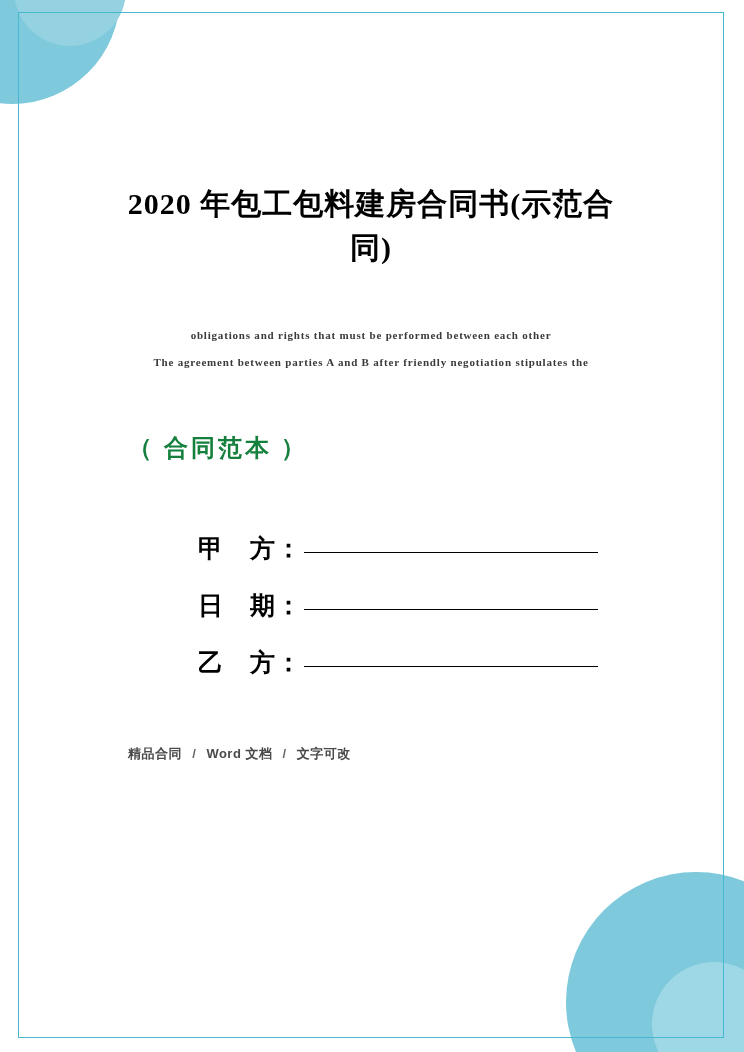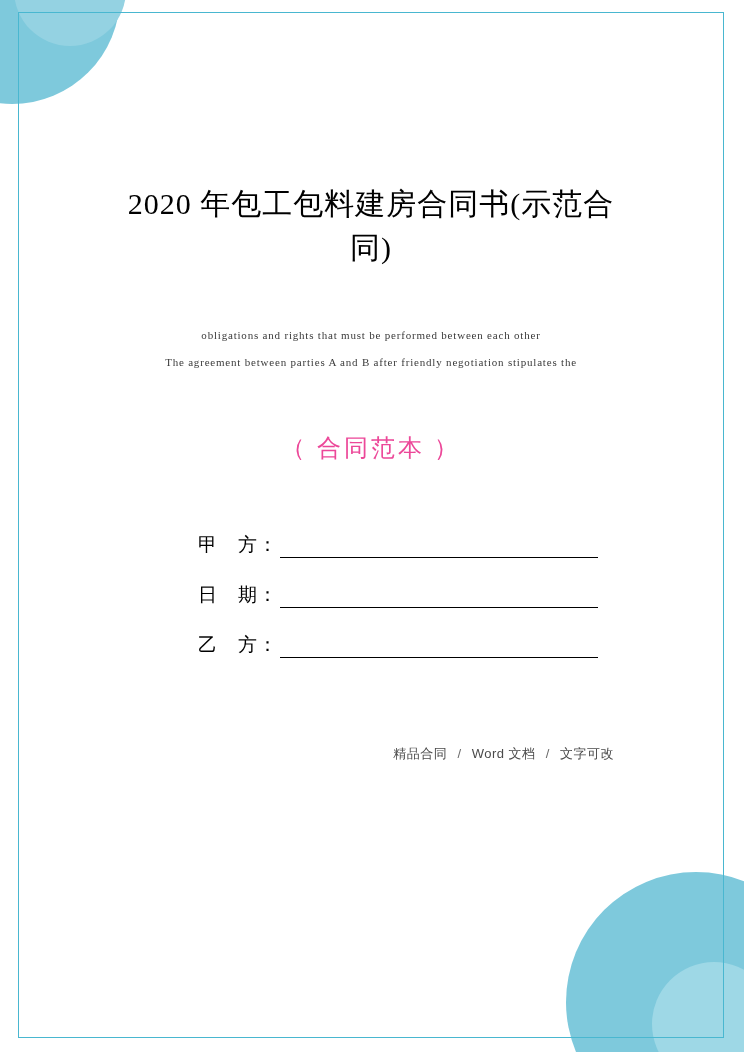--- a/index.html
+++ b/index.html
@@ -16,20 +16,21 @@
   }
 
   .page {
     position: absolute;
     left: 0;
     top: 0;
     width: 744px;
     height: 1052px;
     background: #ffffff;
     overflow: hidden;
+    font-weight: bold;
   }
 
   
   .deco {
     position: absolute;
     border-radius: 50%;
     pointer-events: none;
   }
   .deco-tl-big {
     left: -96px;
@@ -106,56 +107,55 @@
     color: #3a3a3a;
     letter-spacing: 0.8px;
     font-family: "Liberation Serif", "DejaVu Serif", serif;
   }
 
   .sample-label {
     position: absolute;
     left: 110px;
     top: 420px;
     width: 486px;
-    text-align: center;
     font-size: 24px;
-    color: #ec4899;
+    color: #15803d;
     letter-spacing: 3px;
   }
 
   .fields {
     position: absolute;
     left: 180px;
     top: 520px;
     width: 400px;
   }
   .field-row {
     display: flex;
-    align-items: flex-end;
+    align-items: flex-start;
     margin-bottom: 24px;
-    font-size: 19px;
+    font-size: 25px;
     color: #000;
   }
   .field-label {
     white-space: pre;
     letter-spacing: 1px;
   }
   .field-line {
     flex: 1;
     border-bottom: 1px solid #000;
     height: 20px;
     margin-left: 2px;
   }
 
   .footer-note {
     position: absolute;
     left: 110px;
     top: 733px;
     width: 486px;
-    text-align: right;
+    text-align: left;
     font-size: 13px;
     color: #4a4a4a;
     letter-spacing: 0.5px;
     font-family: "Liberation Sans", sans-serif;
   }
   .footer-note span.sep {
     margin: 0 6px;
     color: #6a6a6a;
   }
 </style>

